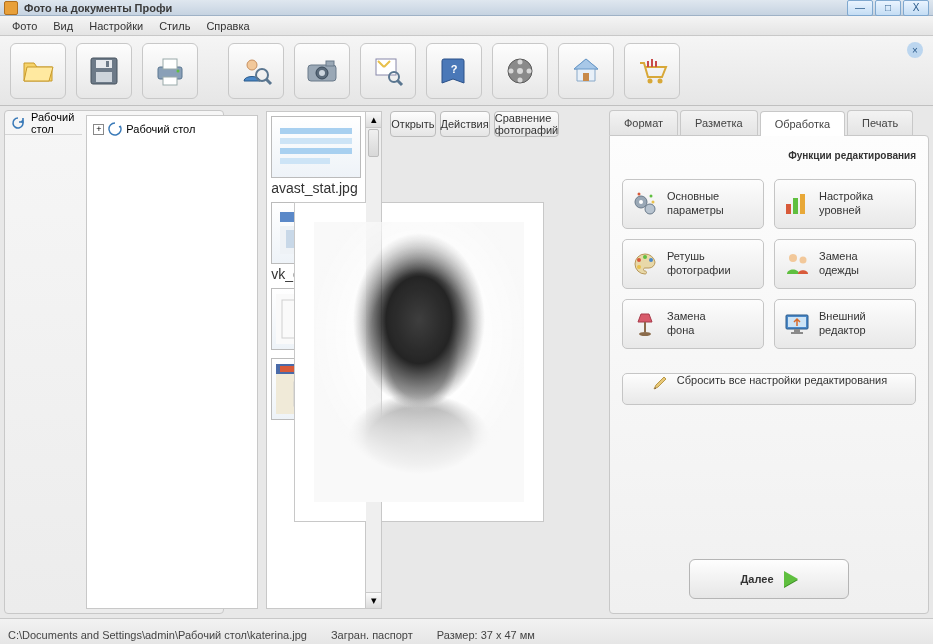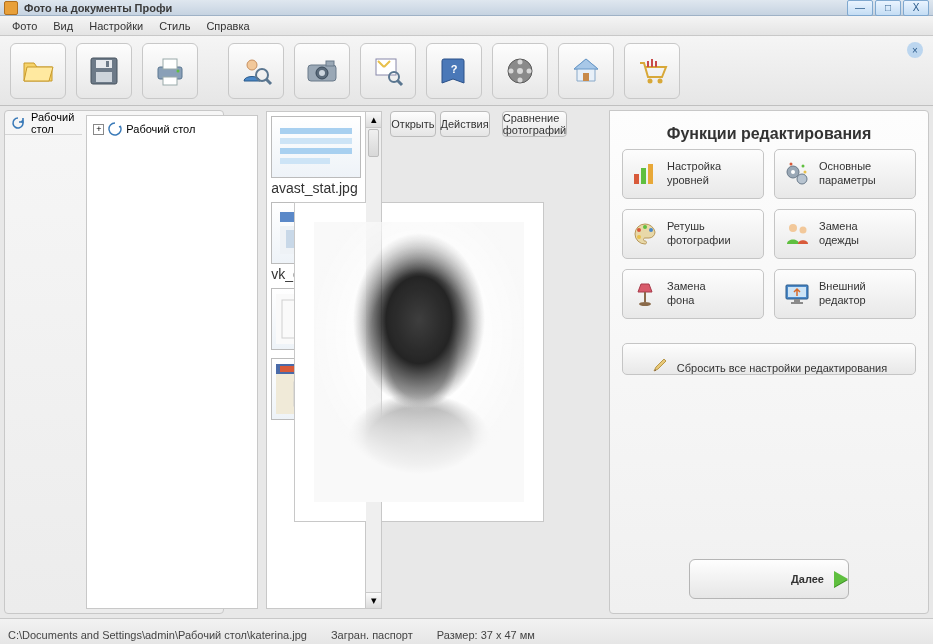--- a/index.html
+++ b/index.html
@@ -30,44 +30,44 @@
   .thumb { width:90px; }
   .thumb .timg { width:90px; height:62px; border:1px solid #bbb; background:linear-gradient(#fff,#eef3f8); display:flex; align-items:center; justify-content:center; }
   .thumb .tlabel { text-align:left; padding:2px 0; color:#333; font-size:14px; }
   .vscroll { width:16px; background:#efefef; border:1px solid #c8c8c8; border-left:none; position:relative; }
   .vscroll .arrow { height:16px; background:linear-gradient(#fafafa,#dcdcdc); border-bottom:1px solid #c8c8c8; display:flex; align-items:center; justify-content:center; cursor:pointer; }
   .vscroll .arrow.bottom { position:absolute; bottom:0; left:0; right:0; border-top:1px solid #c8c8c8; border-bottom:none; }
   .vscroll .track-thumb { position:absolute; top:17px; left:2px; right:2px; height:28px; background:linear-gradient(#f0f0f0,#d8d8d8); border:1px solid #bcbcbc; border-radius:2px; }
 
   .leftbtns { display:flex; gap:4px; margin:0 4px 4px 4px; }
   .btn { flex:1; height:26px; background:linear-gradient(#fdfdfd,#e5e5e5); border:1px solid #bcbcbc; border-radius:4px; display:flex; align-items:center; justify-content:center; cursor:pointer; color:#333; }
-  .btn-wide { margin:0 4px 4px 8px; }
+  .btn-wide { margin:0 4px 4px 0; }
 
   .center { flex:1; display:flex; align-items:center; justify-content:center; }
   .photo-frame { width:250px; height:320px; background:#fff; border:1px solid #c8c8c8; display:flex; align-items:center; justify-content:center; }
   .portrait { width:210px; height:280px; background:
     radial-gradient(ellipse 160px 200px at 50% 40%, rgba(0,0,0,0) 30%, rgba(255,255,255,1) 70%),
     radial-gradient(ellipse 110px 145px at 50% 35%, #3a3a3a 0%, #1f1f1f 30%, transparent 60%),
     radial-gradient(ellipse 50px 70px at 50% 48%, #e9e2db 0%, #d0c4b8 60%, transparent 80%),
     radial-gradient(ellipse 85px 55px at 50% 78%, #cfc7bf 0%, #b8aea4 60%, transparent 85%);
     filter: grayscale(1) contrast(0.95);
   }
 
   .rightpanel { width:320px; margin:4px 4px 4px 0; display:flex; flex-direction:column; }
   .tabs { display:flex; gap:2px; }
   .tab { padding:6px 14px; background:linear-gradient(#f3f3f3,#e4e4e4); border:1px solid #c8c8c8; border-bottom:none; border-radius:4px 4px 0 0; cursor:pointer; color:#444; }
   .tab.active { background:#fff; font-weight:normal; position:relative; top:1px; }
   .rp-body { flex:1; background:linear-gradient(#fdfdfd,#f0f0f0); border:1px solid #c8c8c8; border-radius:0 4px 4px 4px; padding:14px 12px; display:flex; flex-direction:column; }
-  .rp-title { text-align:center; font-weight:bold; color:#333; font-size:16px; margin-bottom:6px; }
+  .rp-title { text-align:right; font-weight:bold; color:#333; font-size:10px; margin-bottom:18px; }
   .fgrid { display:grid; grid-template-columns:1fr 1fr; gap:10px; }
   .fbtn { height:50px; background:linear-gradient(#fdfdfd,#e8e8e8); border:1px solid #c5c5c5; border-radius:5px; display:flex; align-items:center; gap:8px; padding:0 8px; cursor:pointer; }
   .fbtn .ficon { width:28px; height:28px; flex-shrink:0; display:flex; align-items:center; justify-content:center; }
   .fbtn .ftext { color:#333; line-height:1.25; }
-  .reset-btn { margin-top:24px; height:32px; background:linear-gradient(#fdfdfd,#e8e8e8); border:1px solid #c5c5c5; border-radius:5px; display:flex; align-items:flex-end; justify-content:center; gap:8px; cursor:pointer; color:#333; }
-  .next-btn { margin-top:12px; height:40px; width:160px; align-self:center; background:linear-gradient(#fefefe,#e6e6e6); border:1px solid #b5b5b5; border-radius:6px; display:flex; align-items:center; justify-content:flex-end; gap:10px; cursor:pointer; font-weight:bold; color:#333; font-size:12px; }
+  .reset-btn { margin-top:24px; height:32px; background:linear-gradient(#fdfdfd,#e8e8e8); border:1px solid #c5c5c5; border-radius:5px; display:flex; align-items:flex-start; justify-content:center; gap:8px; cursor:pointer; color:#333; }
+  .next-btn { margin-top:12px; height:40px; width:160px; align-self:center; background:linear-gradient(#fefefe,#e6e6e6); border:1px solid #b5b5b5; border-radius:6px; display:flex; align-items:center; justify-content:center; gap:10px; cursor:pointer; font-weight:bold; color:#333; font-size:12px; }
   .arrow-next { width:0; height:0; border-top:8px solid transparent; border-bottom:8px solid transparent; border-left:14px solid #5fbf3f; filter:drop-shadow(0 1px 0 #3a8a22); }
 
   .statusbar { height:28px; background:linear-gradient(#f2f2f2,#e2e2e2); border-top:1px solid #c8c8c8; display:flex; align-items:center; padding:16px 8px; gap:24px; color:#444; }
   .statusbar .cell { white-space:nowrap; }
   .statusbar .spacer { flex:1; }
 
   svg { display:block; }
 </style>
 </head>
 <body>
@@ -253,45 +253,51 @@
     <div class="btn btn-wide">Сравнение фотографий</div>
   </div>
 
   <div class="center">
     <div class="photo-frame">
       <div class="portrait"></div>
     </div>
   </div>
 
   <div class="rightpanel">
+    <div class="tabs">
+      <div class="tab">Формат</div>
+      <div class="tab">Разметка</div>
+      <div class="tab active">Обработка</div>
+      <div class="tab">Печать</div>
+    </div>
     <div class="rp-body">
       <div class="rp-title">Функции редактирования</div>
       <div class="fgrid">
-        <div class="fbtn">
-          <span class="ficon">
-              <svg width="28" height="28" viewBox="0 0 28 28">
-                <rect x="3" y="14" width="5" height="10" fill="#d85a3a"></rect>
-                <rect x="10" y="8" width="5" height="16" fill="#5fbf3f"></rect>
-                <rect x="17" y="4" width="5" height="20" fill="#e8a838"></rect>
-              </svg>
-            </span>
-          <span class="ftext"><span>Настройка</span><br><span>уровней</span></span>
-        </div>
         <div class="fbtn">
           <span class="ficon">
               <svg width="28" height="28" viewBox="0 0 28 28">
                 <circle cx="10" cy="12" r="6" fill="#9aa8b6" stroke="#6a7a8a"></circle>
                 <circle cx="10" cy="12" r="2" fill="#fff"></circle>
                 <circle cx="19" cy="19" r="5" fill="#b8c4d0" stroke="#6a7a8a"></circle>
                 <circle cx="8" cy="4" r="1.5" fill="#d85a3a"></circle>
                 <circle cx="20" cy="6" r="1.5" fill="#5fbf3f"></circle>
                 <circle cx="22" cy="12" r="1.5" fill="#e8c04a"></circle>
               </svg>
             </span>
           <span class="ftext"><span>Основные</span><br><span>параметры</span></span>
+        </div>
+        <div class="fbtn">
+          <span class="ficon">
+              <svg width="28" height="28" viewBox="0 0 28 28">
+                <rect x="3" y="14" width="5" height="10" fill="#d85a3a"></rect>
+                <rect x="10" y="8" width="5" height="16" fill="#5fbf3f"></rect>
+                <rect x="17" y="4" width="5" height="20" fill="#e8a838"></rect>
+              </svg>
+            </span>
+          <span class="ftext"><span>Настройка</span><br><span>уровней</span></span>
         </div>
         <div class="fbtn">
           <span class="ficon">
               <svg width="28" height="28" viewBox="0 0 28 28">
                 <path d="M14 4a10 10 0 100 20c2 0 2-3 0-3s-2-3 0-3h4a6 6 0 006-6 10 10 0 00-10-8z" fill="#e8d8a8" stroke="#b89858"></path>
                 <circle cx="8" cy="10" r="2" fill="#d85a3a"></circle>
                 <circle cx="14" cy="7" r="2" fill="#5fbf3f"></circle>
                 <circle cx="20" cy="10" r="2" fill="#4a88c8"></circle>
                 <circle cx="8" cy="17" r="2" fill="#e8c04a"></circle>
               </svg>

